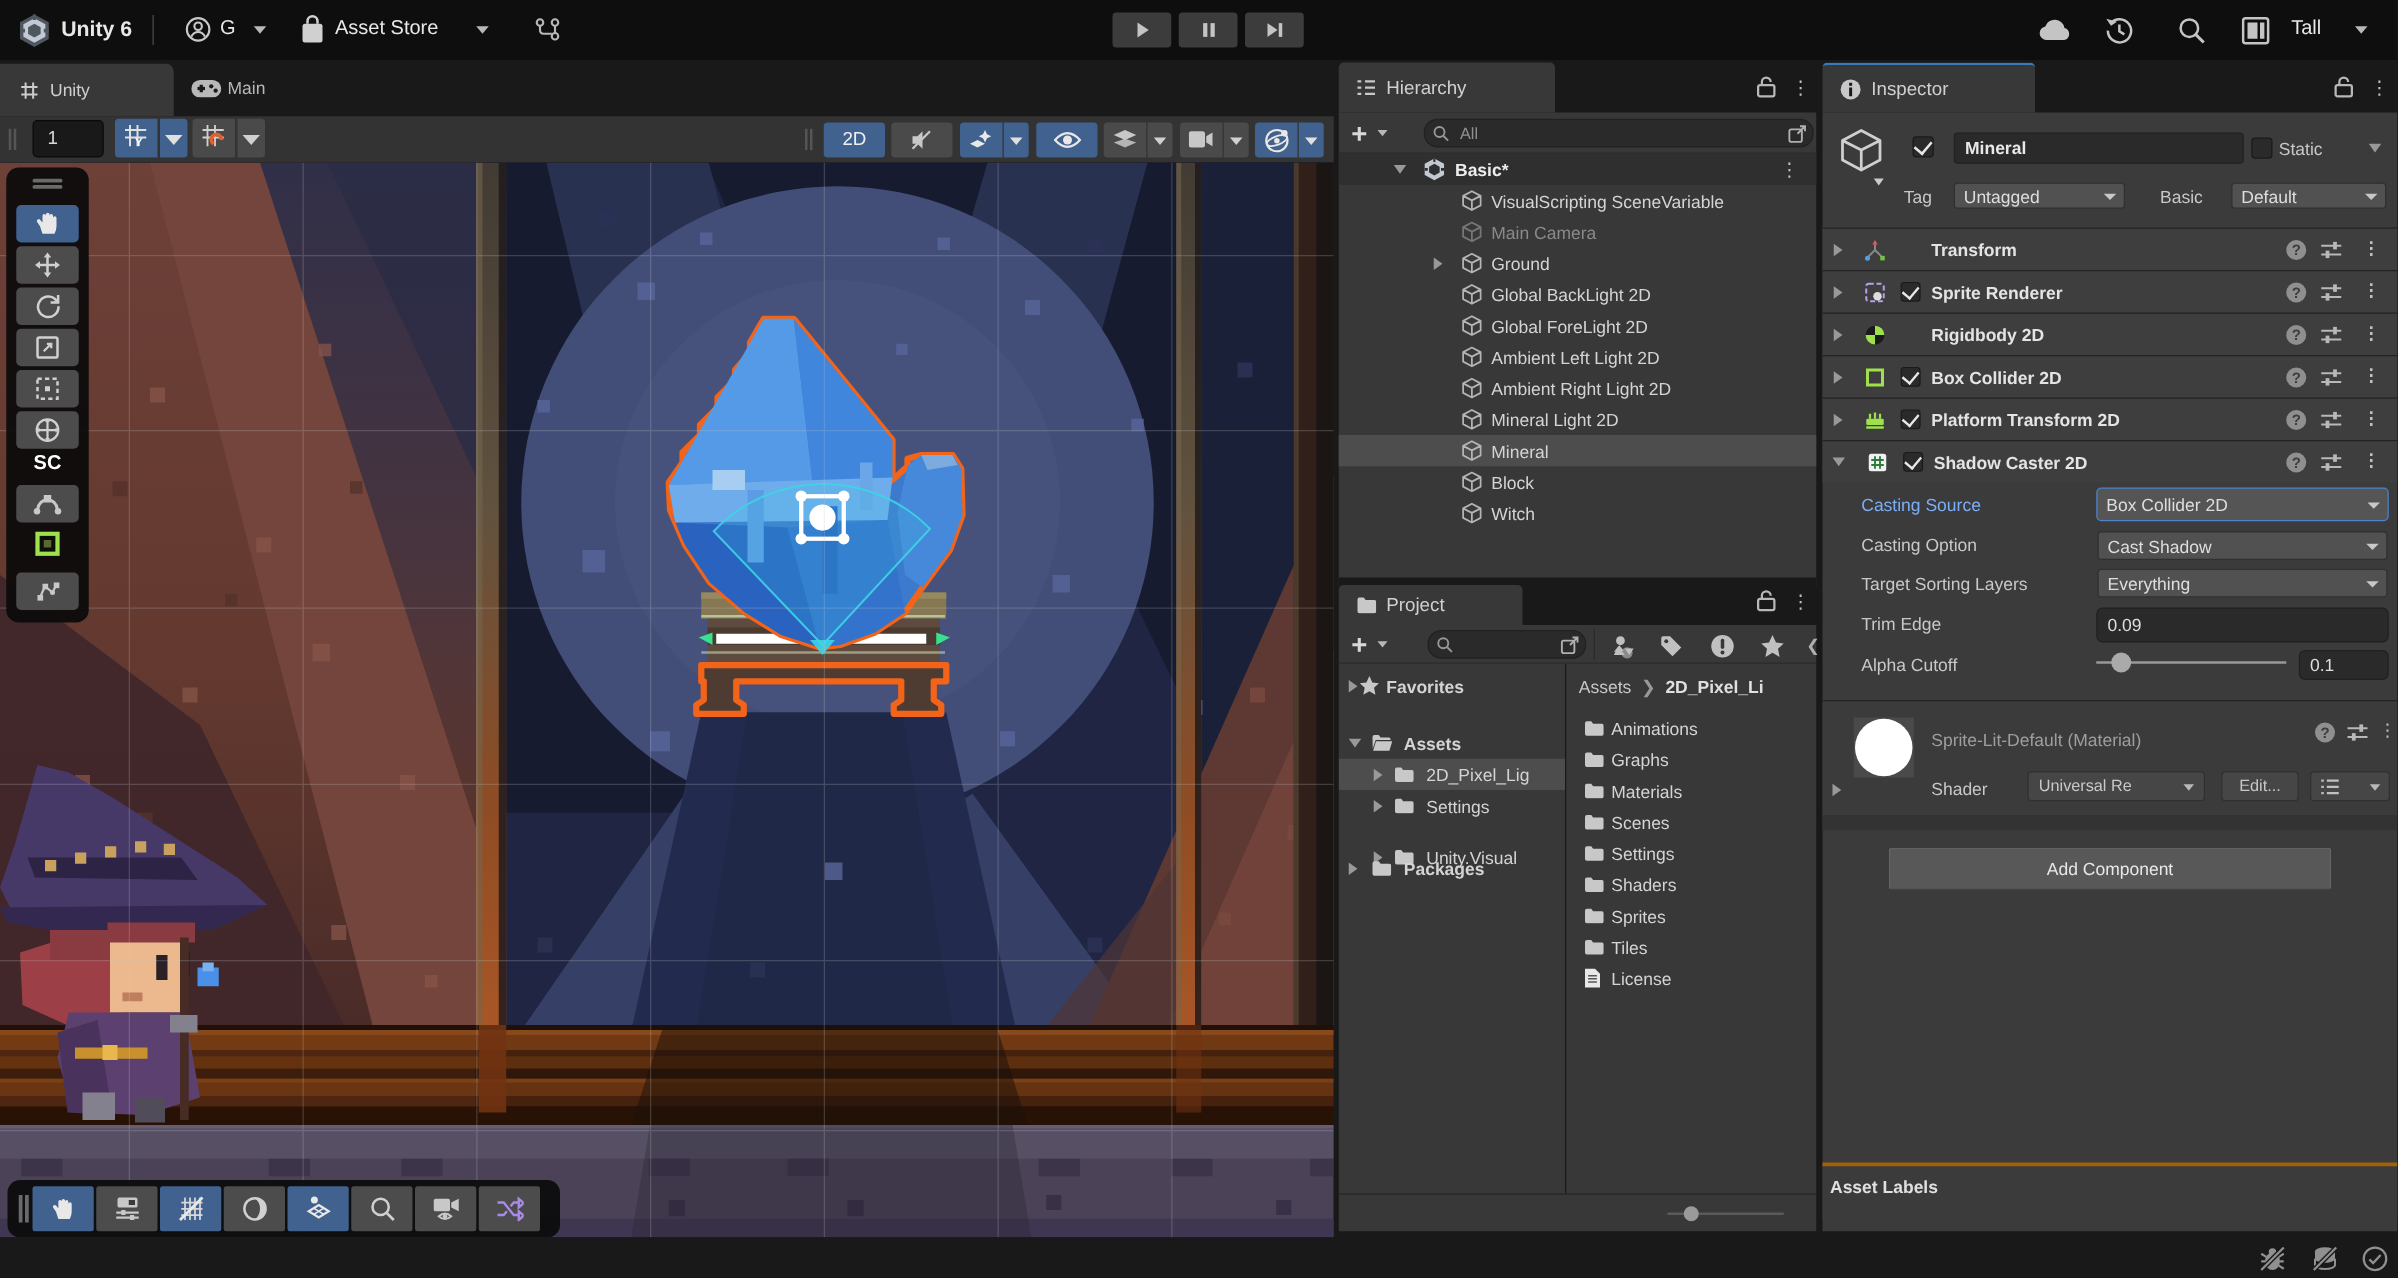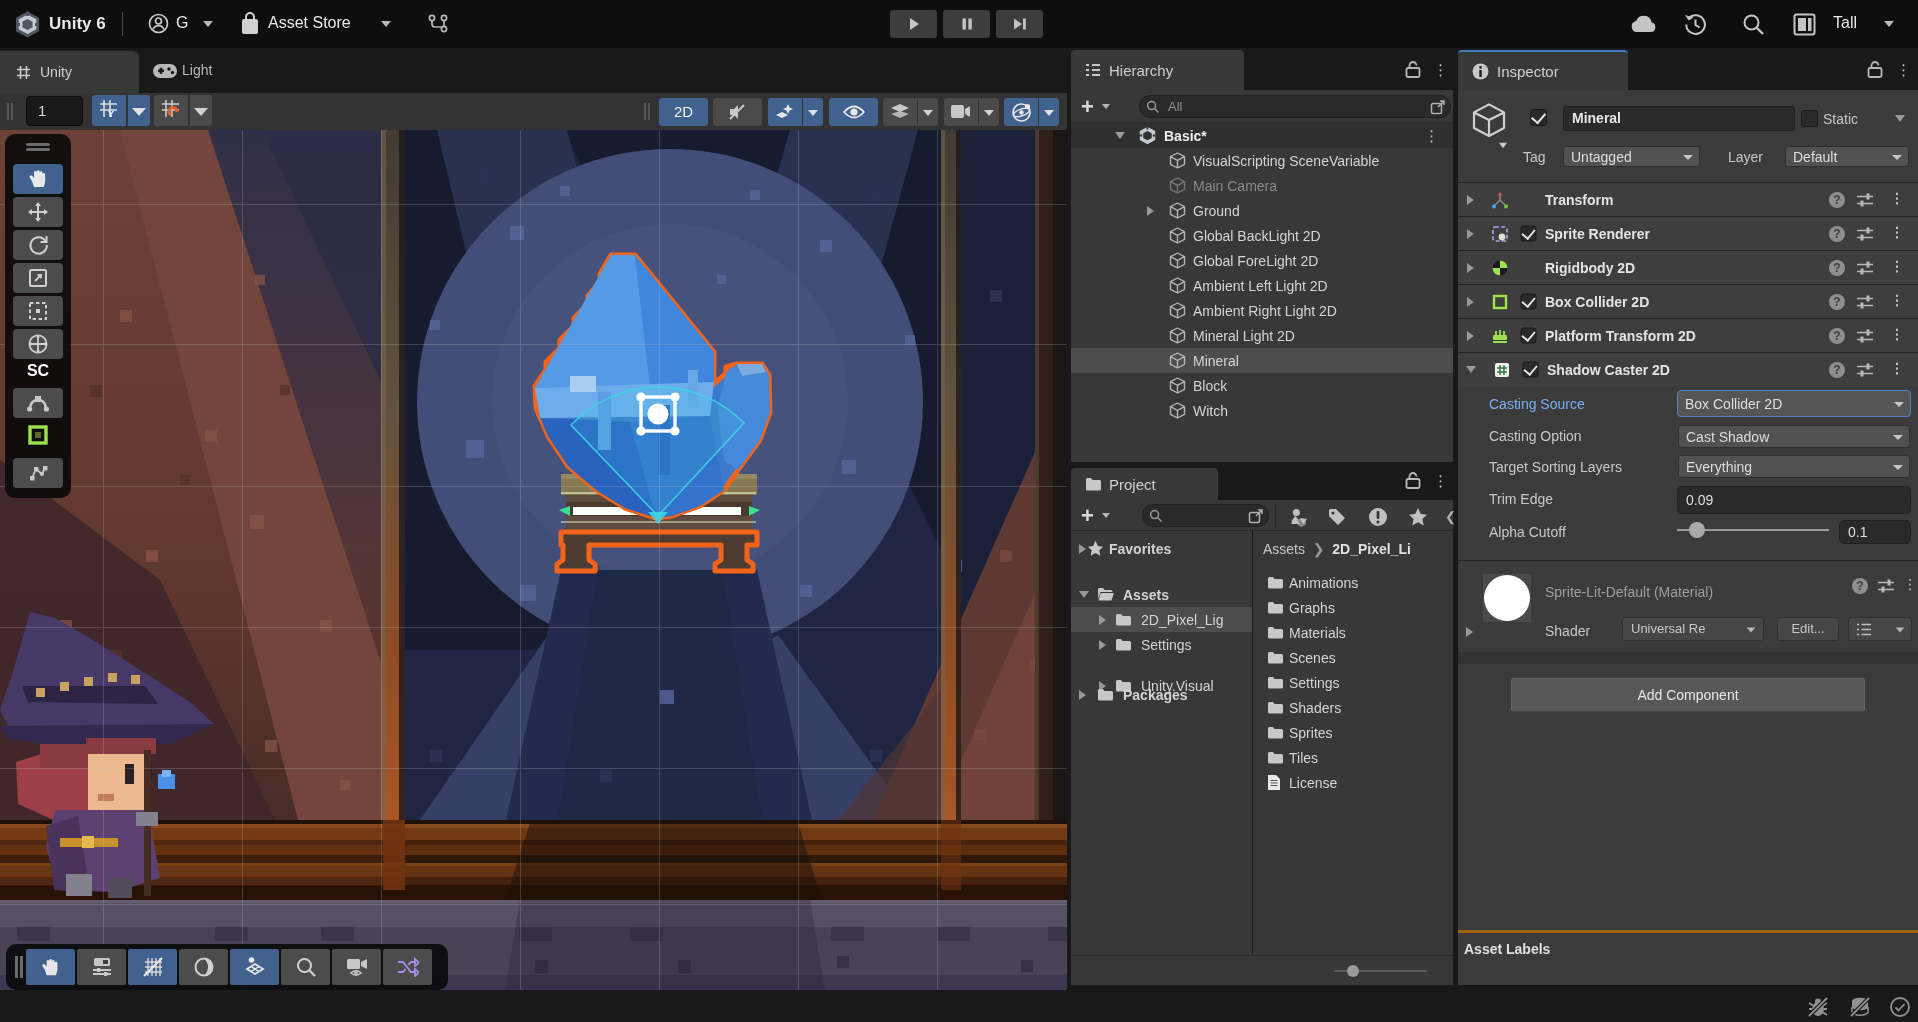--- a/index.html
+++ b/index.html
@@ -153,21 +153,21 @@
     </svg>
     <span style="margin-left:9px;font-size:14px">Unity</span>
   </div>
   <svg class="abs" style="left:153px;top:16px" width="24" height="14" viewBox="0 0 24 14">
     <rect x="0" y="0" width="24" height="14" rx="7" fill="#b8b8b8"></rect>
     <rect x="5" y="5.5" width="6" height="2.6" fill="#191919"></rect>
     <rect x="6.7" y="3.8" width="2.6" height="6" fill="#191919"></rect>
     <circle cx="16" cy="5" r="1.7" fill="#191919"></circle>
     <circle cx="19.5" cy="8.5" r="1.7" fill="#191919"></circle>
   </svg>
-  <div class="abs" style="left:182px;top:14px;font-size:14px;color:#b8b8b8">Light</div>
+  <div class="abs" style="left:182px;top:14px;font-size:14px;color:#b8b8b8">Main</div>
 </div>
 
 <div id="scene-toolbar" class="abs">
   <div class="abs" style="left:7px;top:10px;width:2px;height:17px;background:#555"></div>
   <div class="abs" style="left:11px;top:10px;width:2px;height:17px;background:#555"></div>
   <div class="abs" style="left:26px;top:3px;width:57px;height:30px;background:#191919;border:1px solid #0a0a0a;border-radius:4px;color:#d8d8d8;font-size:15px;line-height:28px;padding-left:11px">1</div>
   <div class="abs" style="left:92px;top:2px;width:34px;height:31px;background:#41618e;border-radius:3px 0 0 3px"><svg style="margin:4px 0 0 7px" width="19" height="19" viewBox="0 0 19 19">
           <path d="M5 1 V18 M11 1 V18 M1 5 H18 M1 11 H18" stroke="#e0e0e0" stroke-width="1.6"></path>
           <text x="9" y="18" font-size="9" fill="#fff" font-weight="bold">Y</text>
         </svg></div>
@@ -831,21 +831,21 @@
     </svg>
     <span class="tri-d abs" style="left:40px;top:52px;border-top-color:#ccc;transform:scale(0.8)"></span>
     <div class="chk" style="left:72px;top:19px"></div>
     <div class="abs" style="left:105px;top:16px;width:232px;height:25px;background:#2a2a2a;border:1px solid #212121;border-radius:3px;color:#e8e8e8;font-weight:bold;font-size:14px;line-height:23px;padding-left:8px">Mineral</div>
     <div class="abs" style="left:343px;top:20px;width:17px;height:17px;background:#2a2a2a;border:1px solid #1a1a1a;border-radius:3px"></div>
     <div class="ilabel" style="left:365px;top:21px;font-size:14px">Static</div>
     <span class="tri-d abs" style="left:437px;top:25px"></span>
 
     <div class="ilabel" style="left:65px;top:59px">Tag</div>
     <div class="dropdown" style="left:105px;top:56px;width:137px;height:21px">Untagged<span class="dd-caret"></span></div>
-    <div class="ilabel" style="left:270px;top:59px">Layer</div>
+    <div class="ilabel" style="left:270px;top:59px">Basic</div>
     <div class="dropdown" style="left:327px;top:56px;width:124px;height:21px">Default<span class="dd-caret"></span></div>
 
     <div class="comp-header" style="top:92px">
       <span class="tri-r" style="margin-left:9px"></span>
       <svg style="margin-left:17px" width="18" height="18" viewBox="0 0 18 18">
         <path d="M9 2 V9 M9 9 L3.5 14.5 M9 9 L14.5 14.5" stroke="#888" stroke-width="1.6"></path>
         <path d="M9 1 l2.2 3.5 h-4.4 Z" fill="#e05555"></path>
         <circle cx="3" cy="15.5" r="2" fill="#55a0e0"></circle>
         <rect x="13.2" y="13.7" width="3.6" height="3.6" fill="#77c244"></rect>
       </svg>

